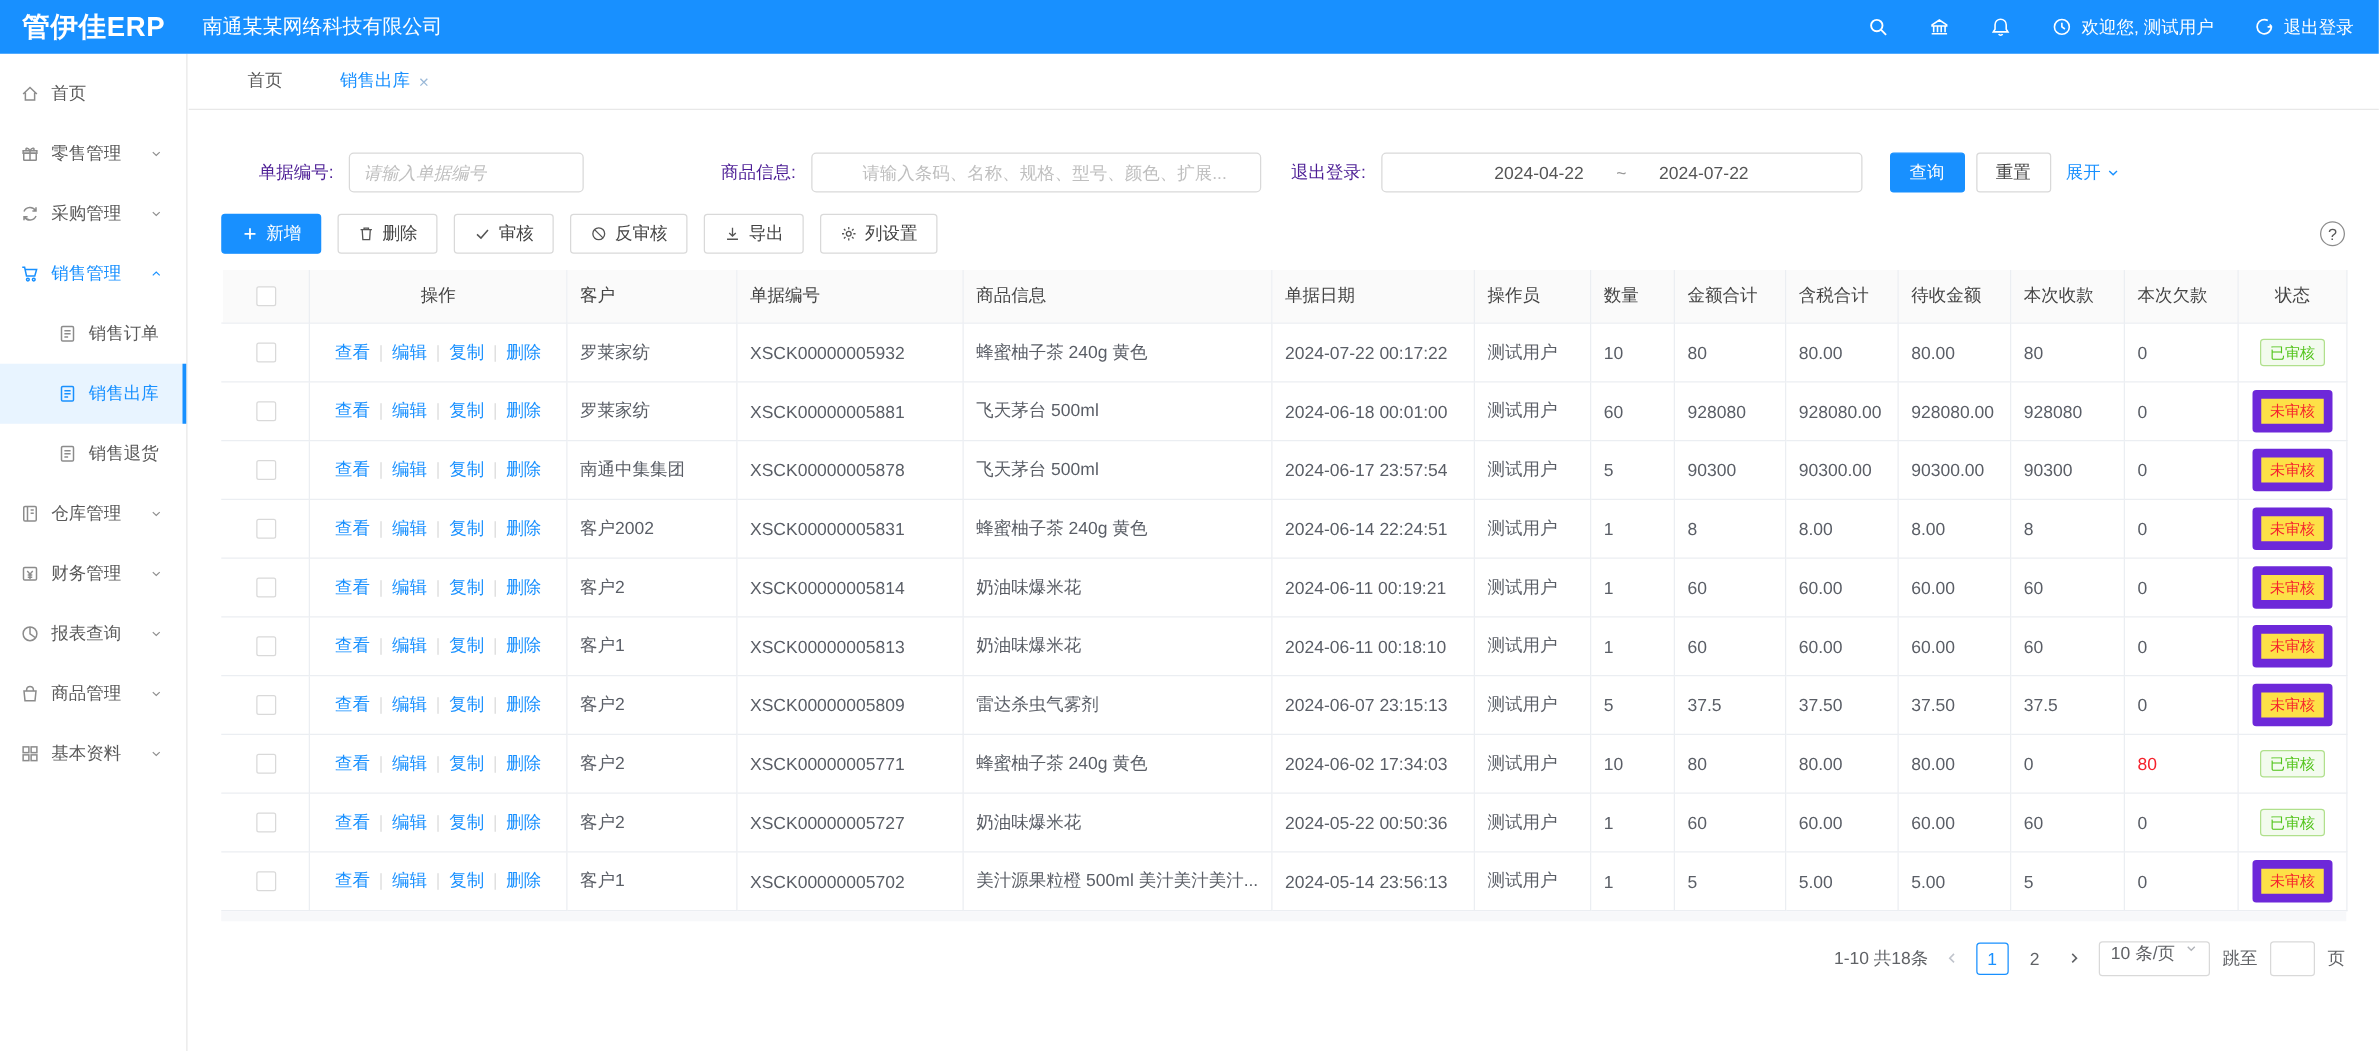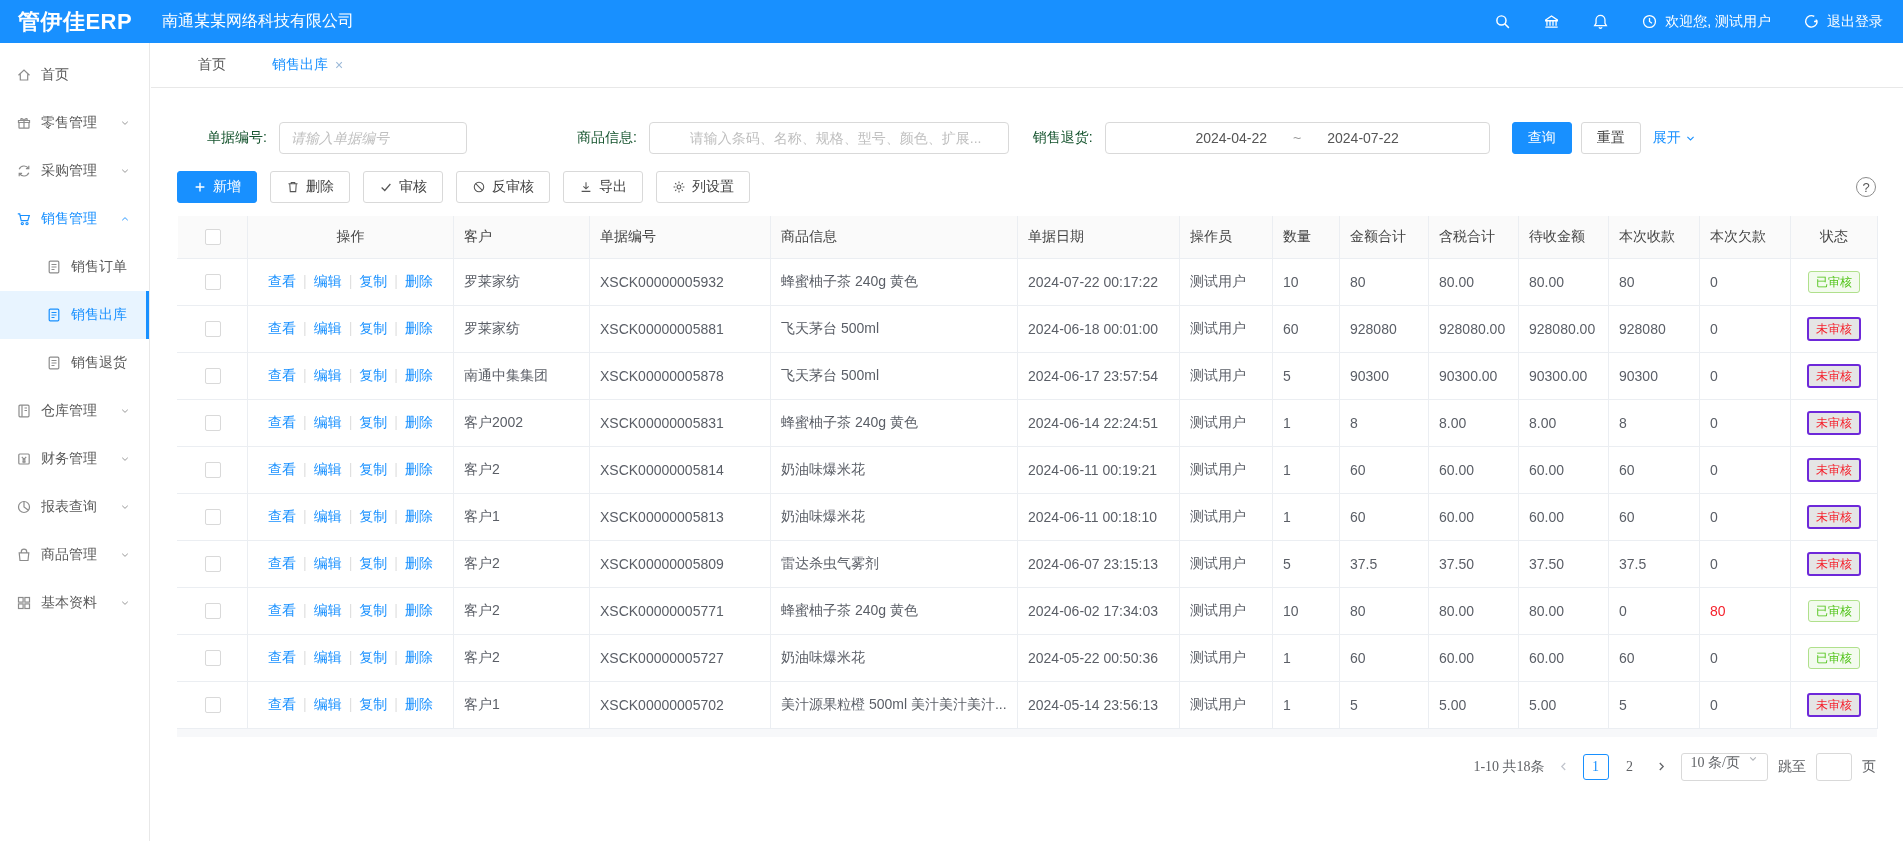--- a/index.html
+++ b/index.html
@@ -31,21 +31,21 @@
 
   
   .main { position:absolute; left:151px; top:43px; width:1752px; height:798px; background:#fff; }
   .tabbar { height:45px; border-bottom:1px solid #e8e8e8; display:flex; align-items:center; padding-left:47px; }
   .tab { font-size:14px; color:#595959; margin-right:46px; cursor:pointer; display:flex; align-items:center; gap:7px; }
   .tab.active { color:#1890ff; }
   .tab-close { color:#9bb9d8; font-size:14px; cursor:pointer; }
 
   
   .filter-row { display:flex; align-items:center; margin:34px 27px 0 56px; }
-  .f-label { color:#14532d; margin-right:12px; white-space:nowrap; }
+  .f-label { color:#4c1d95; margin-right:12px; white-space:nowrap; }
   .f-input { height:32px; border:1px solid #d9d9d9; border-radius:4px; padding:0 11px; font-size:14px;
     color:#333; outline:none; font-family:inherit; }
   .f-input::placeholder { color:#bfbfbf; }
   .daterange { width:385px; height:32px; border:1px solid #d9d9d9; border-radius:4px; display:flex;
     align-items:center; justify-content:center; gap:26px; color:#555; font-size:14px; cursor:pointer; }
   .btn { height:32px; border-radius:3px; border:1px solid #d9d9d9; background:#fff; color:#444;
     font-size:14px; padding:0 15px; cursor:pointer; display:flex; align-items:center; gap:6px; font-family:inherit; }
   .btn.primary { background:#1890ff; border-color:#1890ff; color:#fff; }
   .link-blue { color:#1890ff; display:flex; align-items:center; gap:4px; cursor:pointer; white-space:nowrap; }
   .link-blue svg { width:11px; height:11px; }
@@ -64,27 +64,27 @@
   td { height:47px; color:#5a5e66; padding:0 10px; border-bottom:1px solid #ebeef2;
     border-right:1px solid #ebeef2; white-space:nowrap; overflow:hidden; text-overflow:ellipsis; }
   th:first-child, td:first-child { border-left:1px solid #fff; }
   th.center, td.center { text-align:center; }
   .cb { width:16px; height:16px; border:1px solid #d9d9d9; border-radius:2px; background:#fff;
     margin:0 auto; cursor:pointer; }
   .ops a { color:#1890ff; text-decoration:none; cursor:pointer; }
   .op-sep { color:#e0e0e0; margin:0 7px; }
   .badge { display:inline-block; font-size:12px; line-height:20px; padding:0 7px; border-radius:3px; }
   .badge-green { color:#52c41a; background:#f3fbee; border:1px solid #b0e08c; }
-  .badge-red { color:#f5222d; background:#e5e5e5; border:2px solid #6d28d9;text-align:right; }
+  .badge-red { color:#f5222d; background:#fde047; border:7px solid #6d28d9;text-align:right; }
   .red { color:#f5222d; }
   .foot-strip { height:8px; background:#f7f8fa; width:1700px; }
 
   
   .pagination { display:flex; align-items:center; justify-content:flex-end; margin:16px 27px 0 0;
-    gap:10px; color:#606266; font-size:14px;font-family:Liberation Serif, serif; }
+    gap:10px; color:#606266; font-size:14px; }
   .pg-arrow { width:18px; height:24px; display:flex; align-items:center; justify-content:center; cursor:pointer; }
   .pg-arrow svg { width:11px; height:11px; }
   .pg-arrow.prev { color:#c0c4cc; }
   .pg-arrow.next { color:#606266; }
   .pg-page { min-width:26px; height:26px; display:inline-flex; align-items:center; justify-content:center;
     border-radius:3px; cursor:pointer; color:#606266; }
   .pg-page.active { border:1px solid #1890ff; color:#1890ff; }
   .pg-pages { display:flex; align-items:center; gap:8px; }
   .pg-size { height:28px; border:1px solid #d9d9d9; border-radius:3px; padding:0 9px; display:flex;
     align-items:flex-start; gap:8px; color:#606266; cursor:pointer; }
@@ -288,21 +288,21 @@
       <span>销售出库</span>
       <span class="tab-close">×</span>
     </div>
   </div>
 
   <div class="filter-row">
     <span class="f-label">单据编号:</span>
     <input class="f-input" style="width: 188px; font-style: italic;" placeholder="请输入单据编号">
     <span class="f-label" style="margin-left:110px">商品信息:</span>
     <input class="f-input" style="width: 360px; padding-left: 40px;" placeholder="请输入条码、名称、规格、型号、颜色、扩展...">
-    <span class="f-label" style="margin-left:24px">销售退货:</span>
+    <span class="f-label" style="margin-left:24px">退出登录:</span>
     <div class="daterange">
       <span>2024-04-22</span>
       <span style="color:#999">~</span>
       <span>2024-07-22</span>
     </div>
     <button class="btn primary" style="margin-left:22px">
       <span>查询</span>
     </button>
     <button class="btn" style="margin-left:9px">
       <span>重置</span>

